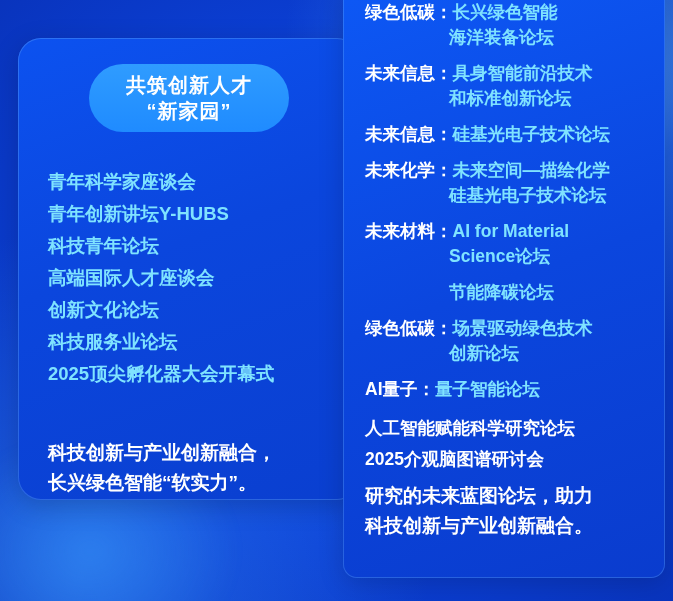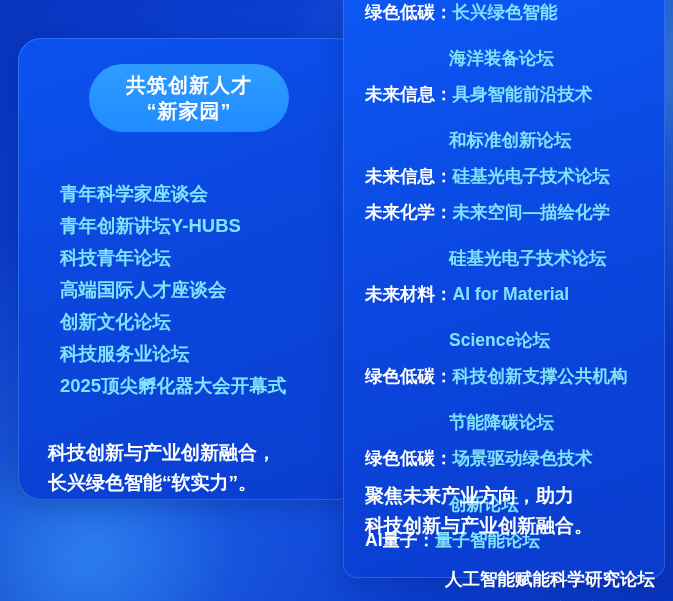--- a/index.html
+++ b/index.html
@@ -75,21 +75,21 @@
     right: 16px;
   }
   .left-list li {
     list-style: none;
     color: #7fe3ff;
     font-size: 18.5px;
     line-height: 32px;
     font-weight: bold;
     white-space: nowrap;
   }
-  ul { margin: 12px; padding: 0; }
+  ul { margin: 0; padding: 0; }
   .left-foot {
     position: absolute;
     left: 30px;
     top: 400px;
     right: 18px;
     color: #ffffff;
     font-size: 19px;
     line-height: 30px;
     font-weight: bold;
   }
@@ -116,29 +116,28 @@
   }
   .r-line {
     font-size: 17.5px;
     line-height: 25px;
     font-weight: bold;
     color: #ffffff;
     white-space: nowrap;
   }
   .r-line .lbl { color: #ffffff; }
   .r-line .val { color: #7fe3ff; }
-  .r-line.indent { padding-left: 84px; margin-top: 21px; }
+  .r-line.indent { padding-left: 84px; }
   .r-line.indent.val2 { color: #7fe3ff; }
   .r-plain {
     font-size: 17.5px;
     line-height: 31px;
     font-weight: bold;
     color: #ffffff;
     white-space: nowrap;
-    text-align: right;
   }
   .right-foot {
     position: absolute;
     left: 22px;
     right: 12px;
     top: 495px;
     color: #ffffff;
     font-size: 19px;
     line-height: 30px;
     font-weight: bold;
@@ -192,35 +191,34 @@
         <div class="r-line"><span class="lbl">未来化学：</span><span class="val">未来空间—描绘化学</span></div>
         <div class="r-line indent val2">硅基光电子技术论坛</div>
       </div>
 
       <div class="r-item">
         <div class="r-line"><span class="lbl">未来材料：</span><span class="val">AI for Material</span></div>
         <div class="r-line indent val2">Science论坛</div>
       </div>
 
       <div class="r-item">
-        <div class="r-line"><span class="lbl">绿色低碳：</span><span class="val">科技创新支撑公共机构</span></div>
         <div class="r-line indent val2">节能降碳论坛</div>
       </div>
 
       <div class="r-item">
         <div class="r-line"><span class="lbl">绿色低碳：</span><span class="val">场景驱动绿色技术</span></div>
         <div class="r-line indent val2">创新论坛</div>
       </div>
 
       <div class="r-item">
         <div class="r-line"><span class="lbl">AI量子：</span><span class="val">量子智能论坛</span></div>
       </div>
 
       <div class="r-plain">人工智能赋能科学研究论坛</div>
       <div class="r-plain">2025介观脑图谱研讨会</div>
     </div>
 
     <div class="right-foot">
-      <div>聚焦未来产业方向，助力</div>
+      <div>研究的未来蓝图论坛，助力</div>
       <div>科技创新与产业创新融合。</div>
     </div>
   </div>
 </div>
 
 </body></html>

